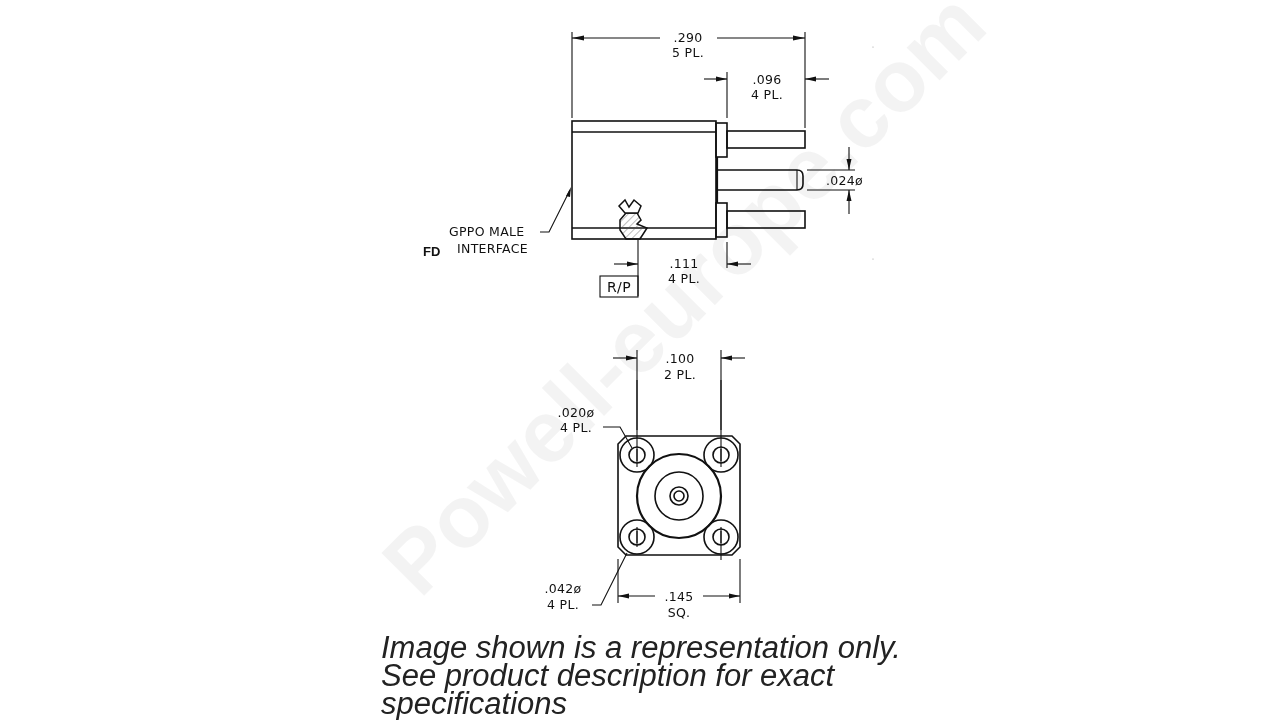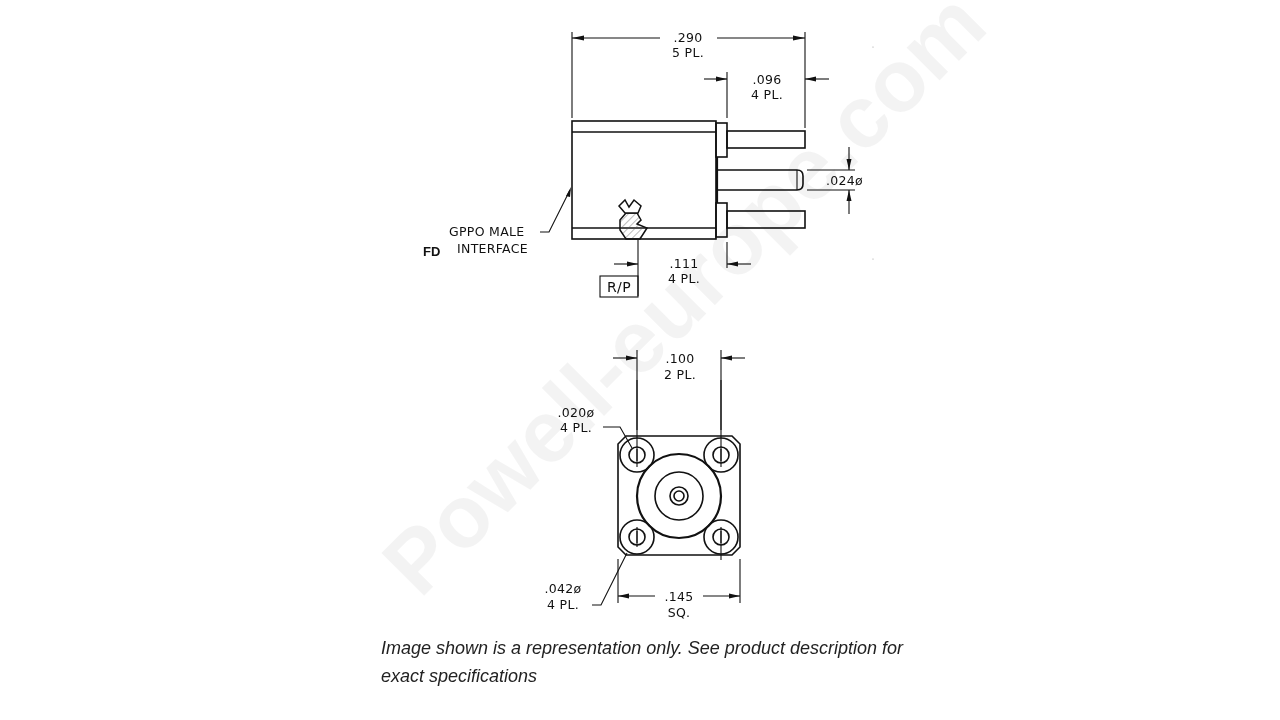--- a/index.html
+++ b/index.html
@@ -9,21 +9,21 @@
   .thick { stroke: #111; stroke-width: 2.2; fill: none; }
   .thin { stroke: #111; stroke-width: 1.1; fill: none; }
   .dim { stroke: #111; stroke-width: 1.1; fill: none; }
   .arrow { fill: #111; stroke: none; }
   .t { font-family: "DejaVu Sans", sans-serif; font-size: 12.5px; fill: #111; letter-spacing: 0.3px; }
   .tb { font-family: "Liberation Sans", sans-serif; font-size: 13px; font-weight: bold; fill: #111; }
   .wm { font-family: "Liberation Sans", sans-serif; font-size: 88px; font-weight: bold; fill: #000; opacity: 0.045; }
   .caption {
     position: absolute; left: 381px; top: 634px; width: 560px;
     font-family: "Liberation Sans", sans-serif; font-style: italic;
-    font-size: 18px; line-height: 28px; color: #222;
+    font-size: 31px; line-height: 28px; color: #222;
   }
 </style>
 </head>
 <body>
 
 <svg id="drawing" viewBox="0 0 1280 720" xmlns="http://www.w3.org/2000/svg">
   <defs>
     <pattern id="hatch" width="5" height="5" patternUnits="userSpaceOnUse" patternTransform="rotate(45)">
       <line x1="0" y1="0" x2="0" y2="5" stroke="#555" stroke-width="0.8"></line>
     </pattern>

